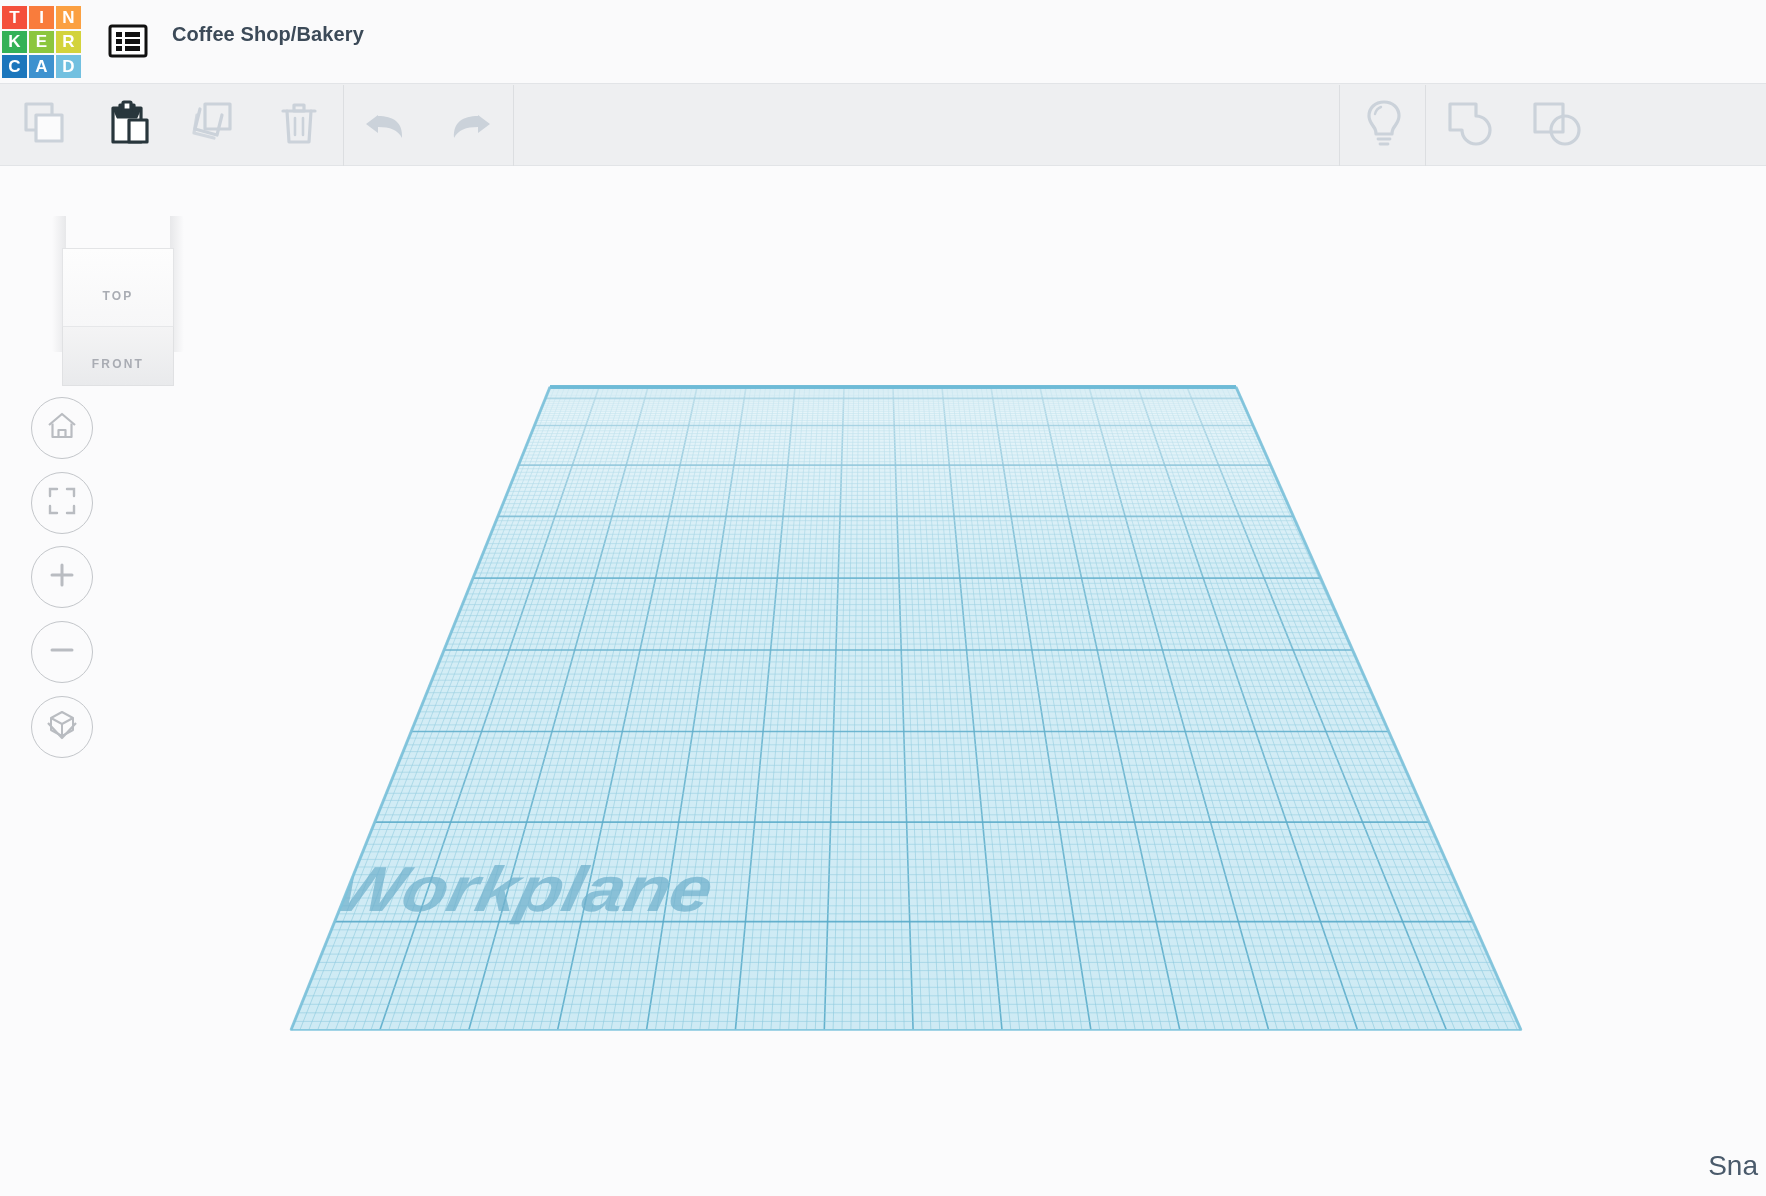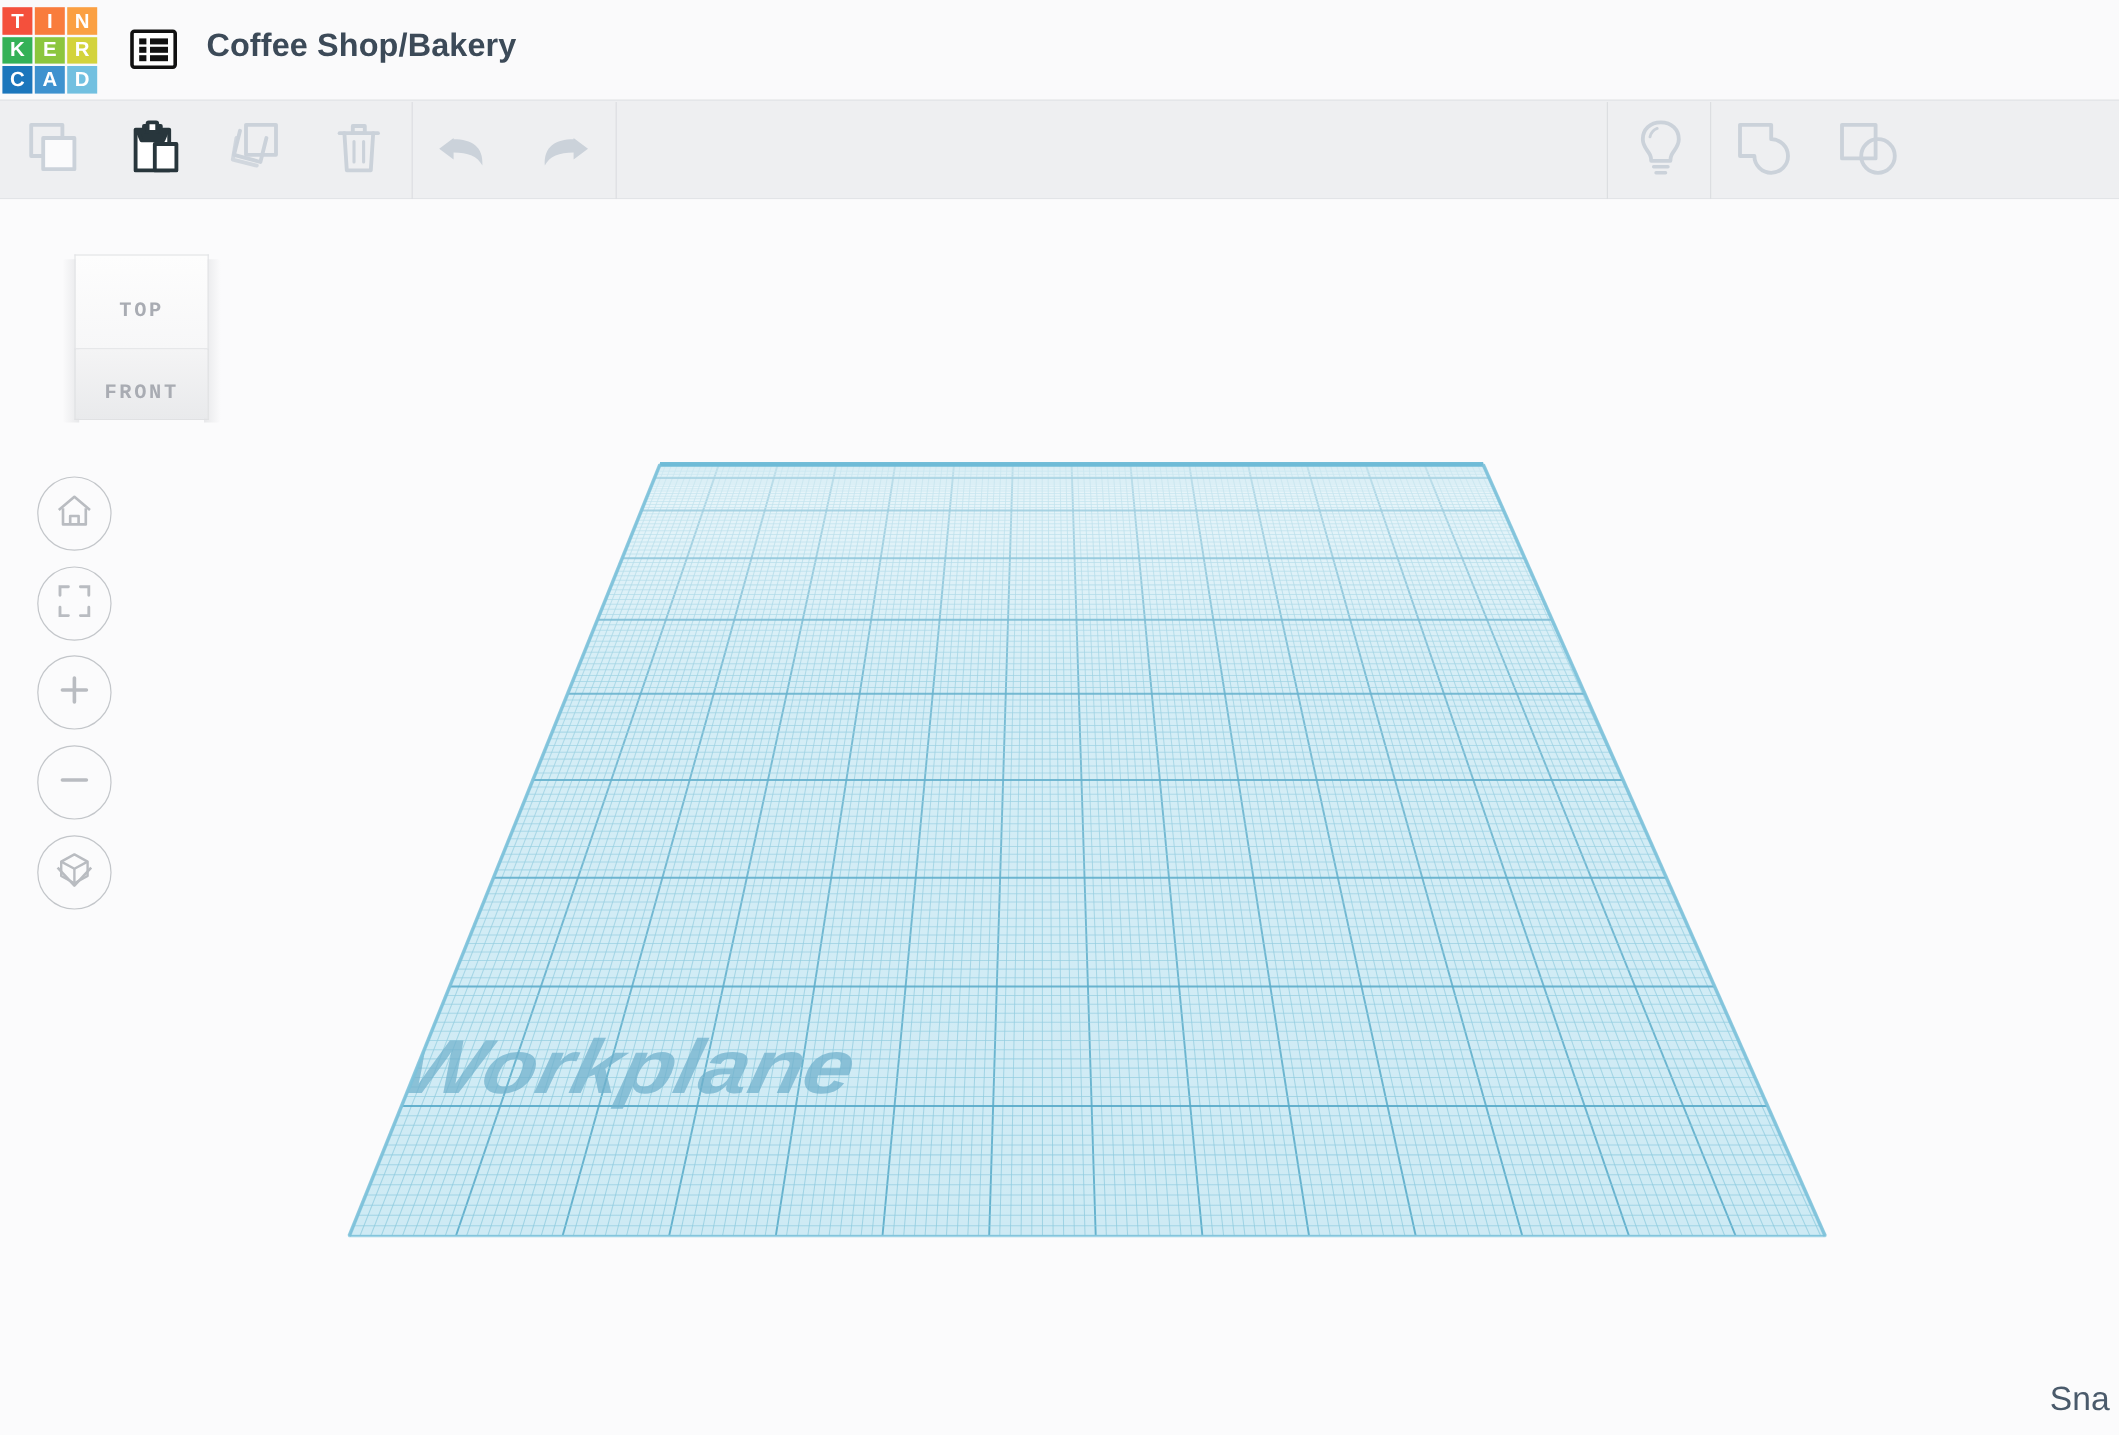--- a/index.html
+++ b/index.html
@@ -58,21 +58,21 @@
     left: 107px;
     top: 20px;
     width: 42px;
     height: 42px;
   }
 
   .doc-title {
     position: absolute;
     left: 172px;
     top: 23px;
-    font-size: 27px;
+    font-size: 20px;
     font-weight: bold;
     color: #3c4a58;
     letter-spacing: 0.1px;
     font-family: "Liberation Sans", sans-serif;
     white-space: nowrap;
   }
 
   
   .toolbar {
     position: absolute;
@@ -119,25 +119,26 @@
     height: 148px;
   }
   .vc-face {
     position: absolute;
     left: 0;
     width: 112px;
     box-sizing: border-box;
     display: flex;
     align-items: center;
     justify-content: center;
-    font-size: 17px;
+    font-size: 12px;
     font-weight: bold;
     letter-spacing: 2.2px;
     color: #a9acb3;
-    font-family: Liberation Mono, monospace;
+    font-family: Liberation Sans, sans-serif;
+    margin-top: 36px;
   }
   .vc-top {
     top: 0;
     height: 78px;
     background: linear-gradient(180deg, #fdfdfd 0%, #f7f7f8 100%);
     border: 1px solid #e3e4e6;
     border-bottom: none;
     padding-top: 16px;
   }
   .vc-front {

